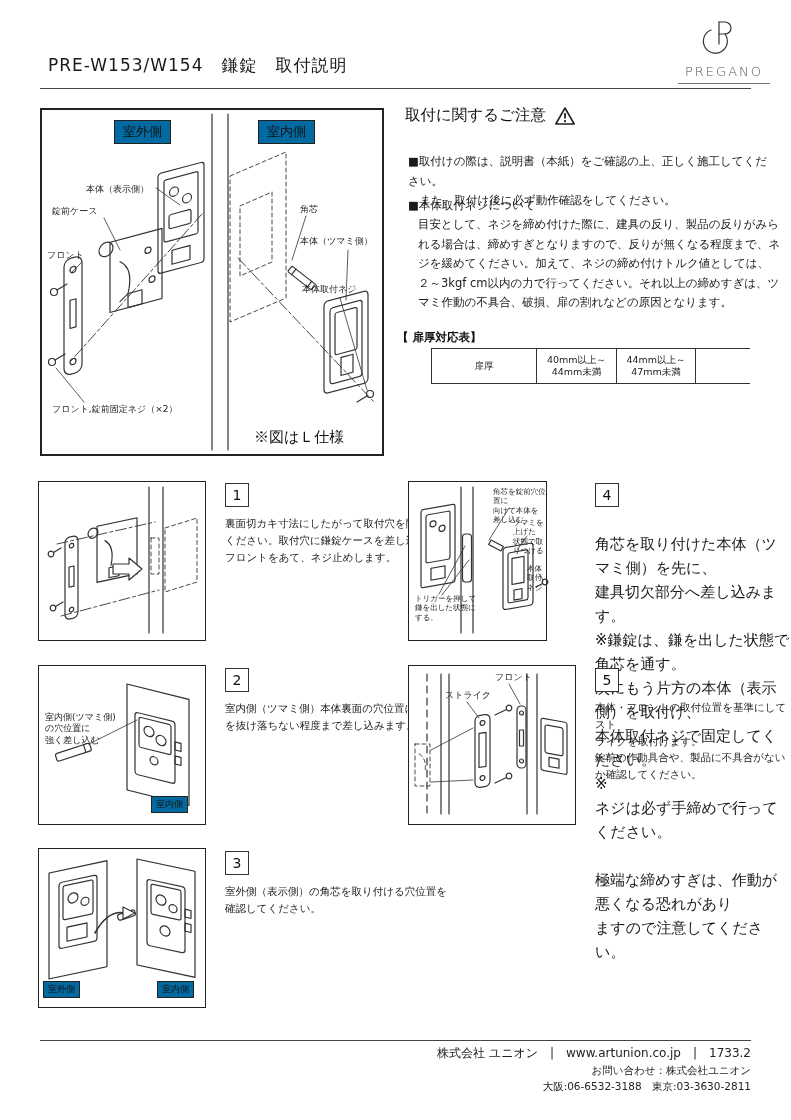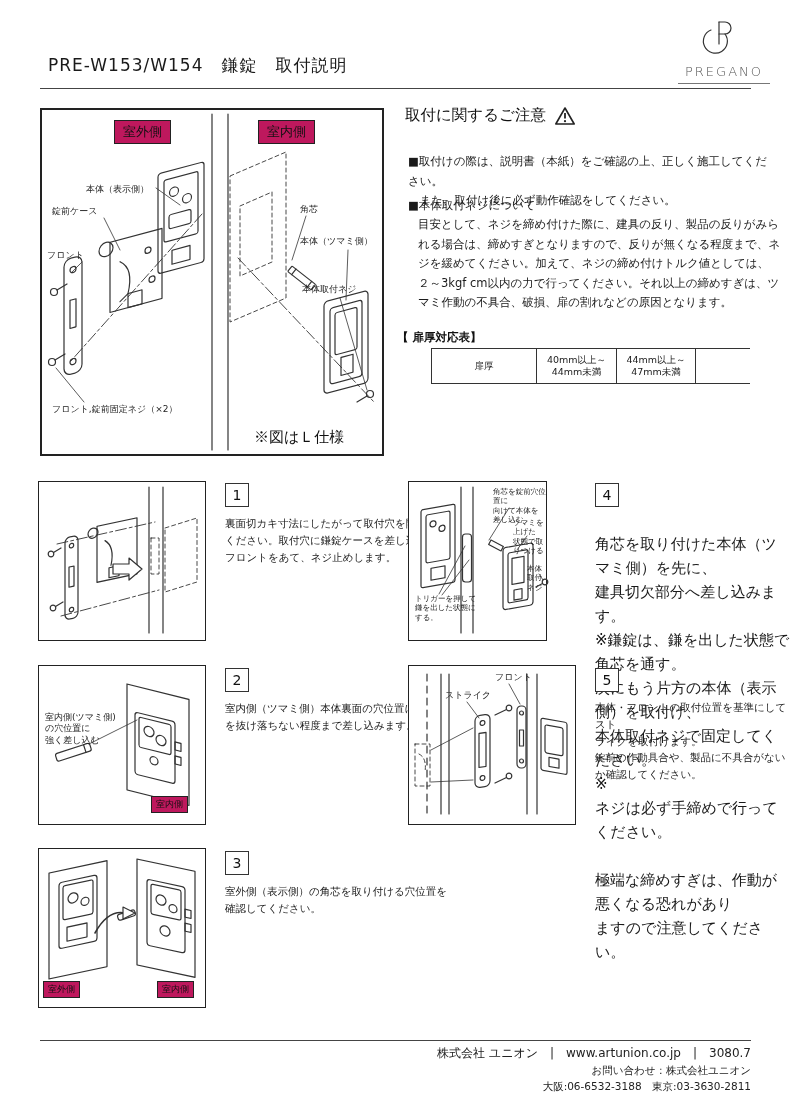--- a/index.html
+++ b/index.html
@@ -8,21 +8,21 @@
     font-family:"DejaVu Sans","Liberation Sans",sans-serif;color:#222;
     overflow:hidden;
   }
   .abs{position:absolute;}
   .rule{position:absolute;height:1px;background:#444;}
   .page-title{font-size:17px;letter-spacing:1px;color:#1a1a1a;}
   .brand-text{font-size:13px;letter-spacing:2px;color:#555;font-weight:300;}
   .brand-underline{position:absolute;height:1px;background:#777;}
   .frame{position:absolute;border:2px solid #222;background:#fff;box-sizing:border-box;}
   .panel{position:absolute;border:1.5px solid #222;background:#fff;box-sizing:border-box;}
-  .sidebox{position:absolute;border:1.5px solid #222;background:#be185d;
+  .sidebox{position:absolute;border:1.5px solid #222;background:#0369a1;
     font-size:13px;padding:2px 8px;color:#111;}
   .sidebox.small{font-size:9px;padding:1px 4px;border-width:1px;}
   .dlabel{position:absolute;font-size:9px;color:#222;line-height:1.25;white-space:pre-line;}
   .dlabel.tiny{font-size:7.5px;}
   .spec-note{position:absolute;font-size:15px;color:#111;}
   .notice-title{font-size:15.5px;color:#111;display:flex;align-items:center;gap:8px;}
   .notice-item{position:absolute;font-size:11.5px;line-height:1.7;white-space:pre-line;color:#1a1a1a;}
   .tbl-title{position:absolute;font-size:11.5px;font-weight:bold;color:#111;}
   .spec-table{position:absolute;left:408px;top:348px;width:342px;box-sizing:border-box;padding-left:23px;}
   .trow{display:grid;grid-template-columns:105px 80px 79px 78px;border-top:1.5px solid #333;}
@@ -385,15 +385,15 @@
     </g>
   </svg>
   <div class="sidebox small" style="left:4px;top:132px;">室外側</div>
   <div class="sidebox small" style="left:118px;top:132px;">室内側</div>
 </div>
 <div class="numbox" style="left:225px;top:851px;">3</div>
 <div class="steptext" style="left:225px;top:883px;width:265px;">室外側（表示側）の角芯を取り付ける穴位置を
 確認してください。</div>
 
 <div class="rule" style="left:40px;top:1040px;width:711px;"></div>
-<div class="footer-line" style="top:1045px;font-size:12px;">株式会社 ユニオン　|　www.artunion.co.jp　|　3080.7</div>
+<div class="footer-line" style="top:1045px;font-size:12px;">株式会社 ユニオン　|　www.artunion.co.jp　|　1733.2</div>
 <div class="footer-line" style="top:1064px;font-size:10.5px;">お問い合わせ：株式会社ユニオン</div>
 <div class="footer-line" style="top:1080px;font-size:10.5px;">大阪:06-6532-3188　東京:03-3630-2811</div>
 
 </body></html>

